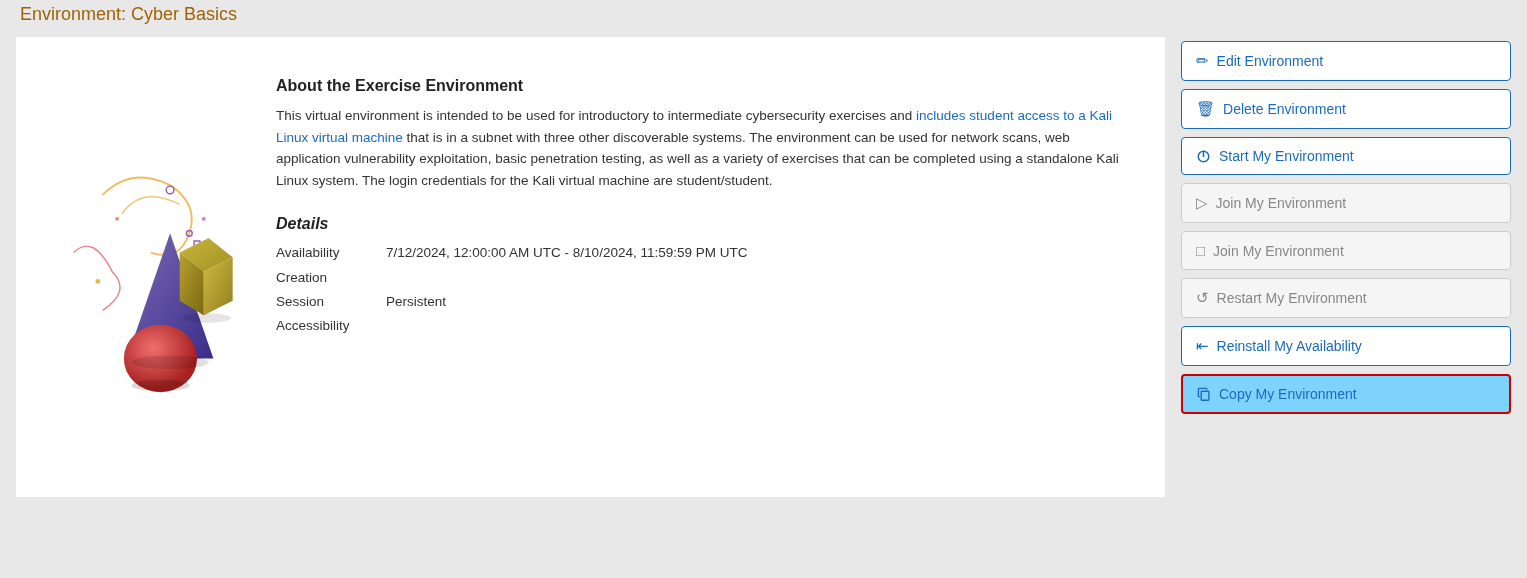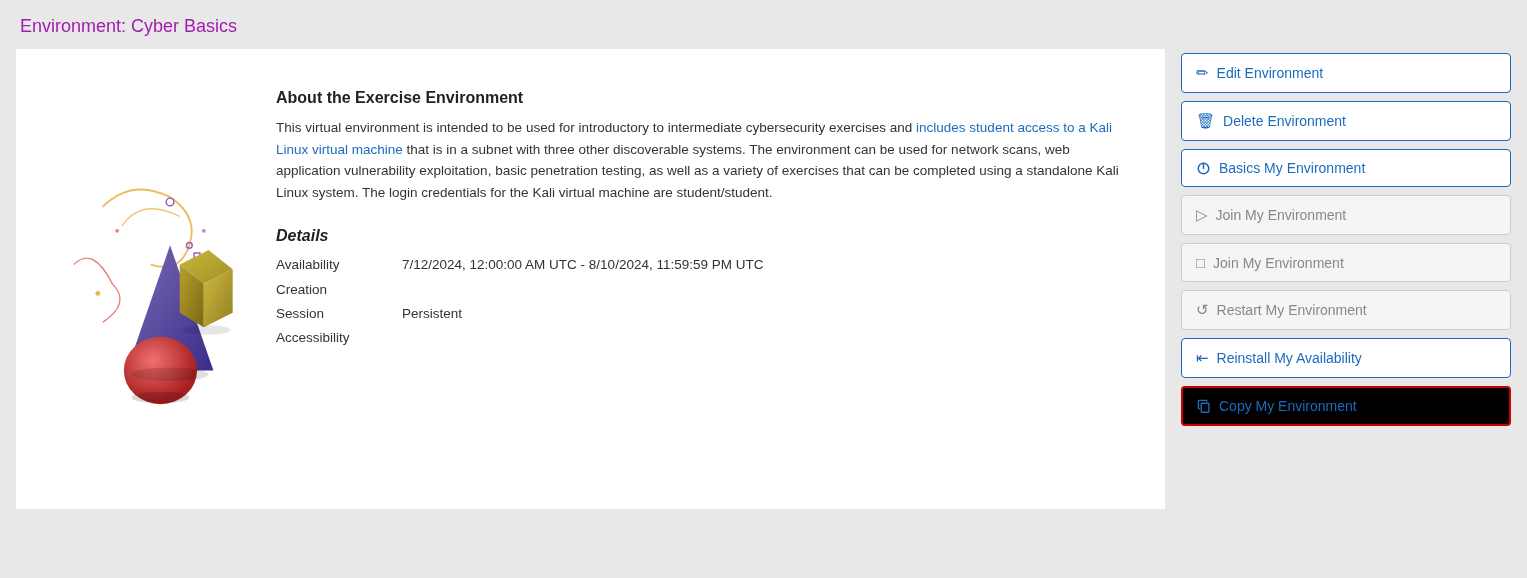--- a/index.html
+++ b/index.html
@@ -4,24 +4,24 @@
   <style>
     * { box-sizing: border-box; margin: 0; padding: 0; }
     body {
       font-family: Arial, sans-serif;
       background: #e8e8e8;
       min-height: 578px;
       font-size: 14px;
       color: #333;
     }
     .page-title {
-      padding: 16px 20px 12px 20px;
+      padding: 4px 20px 12px 20px;
       font-size: 18px;
       font-weight: normal;
-      color: #a21caf;
+      color: #a16207;
     }
     .main-container {
       display: flex;
       margin: 0 16px 16px 16px;
       gap: 16px;
       align-items: flex-start;
     }
     .content-panel {
       background: #fff;
       flex: 1;
@@ -66,21 +66,21 @@
       color: #222;
       margin-bottom: 8px;
       font-style: italic;
     }
     .details-table {
       font-size: 13.5px;
       line-height: 1.8;
     }
     .details-row {
       display: flex;
-      gap: 16px;
+      gap: 0;
     }
     .details-label {
       width: 110px;
       color: #333;
       font-weight: normal;
     }
     .details-value {
       color: #333;
     }
     .sidebar {
@@ -111,21 +111,21 @@
       background: #fff;
     }
     .sidebar-btn.gray {
       border-color: #ccc;
       color: #888;
       background: #f5f5f5;
     }
     .sidebar-btn.copy-highlighted {
       border-color: #cc0000;
       color: #1a6bbf;
-      background: #000000;
+      background: #7dd3fc;
       border-width: 2.5px;
     }
     .sidebar-btn .btn-icon {
       font-size: 15px;
       display: inline-flex;
       align-items: center;
     }
   </style>
 </head>
 <body>
@@ -225,21 +225,21 @@
       <span class="btn-icon">🗑</span>
       <span>Delete Environment</span>
     </button>
     <button class="sidebar-btn blue">
       <span class="btn-icon">
         <svg width="15" height="15" viewBox="0 0 20 20" fill="none" xmlns="http://www.w3.org/2000/svg">
           <circle cx="10" cy="10" r="7" stroke="#1a6bbf" stroke-width="2" fill="none"></circle>
           <line x1="10" y1="3" x2="10" y2="10" stroke="#1a6bbf" stroke-width="2" stroke-linecap="round"></line>
         </svg>
       </span>
-      <span>Basics My Environment</span>
+      <span>Start My Environment</span>
     </button>
     <button class="sidebar-btn gray" disabled="">
       <span class="btn-icon">▷</span>
       <span>Join My Environment</span>
     </button>
     <button class="sidebar-btn gray" disabled="">
       <span class="btn-icon">□</span>
       <span>Join My Environment</span>
     </button>
     <button class="sidebar-btn gray" disabled="">

